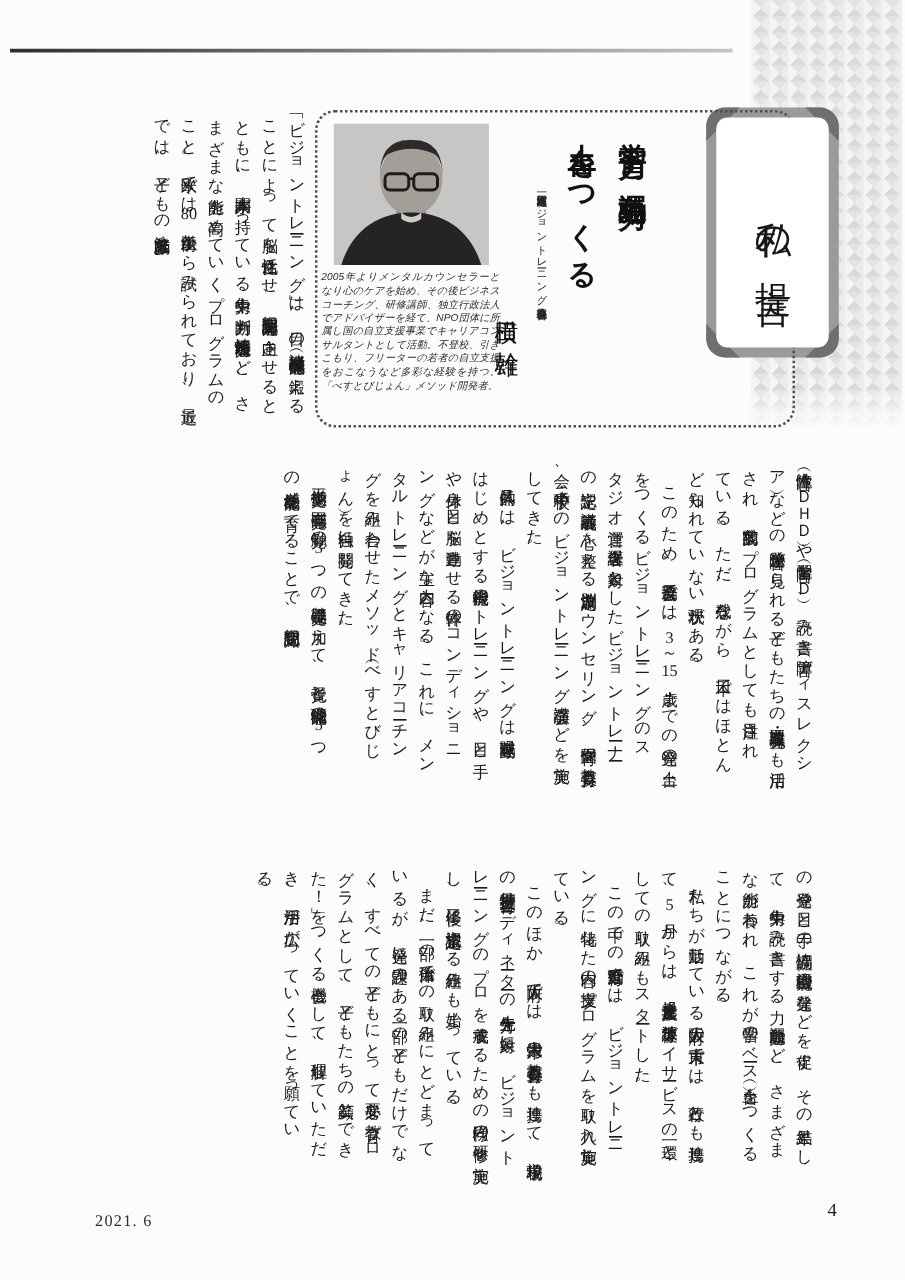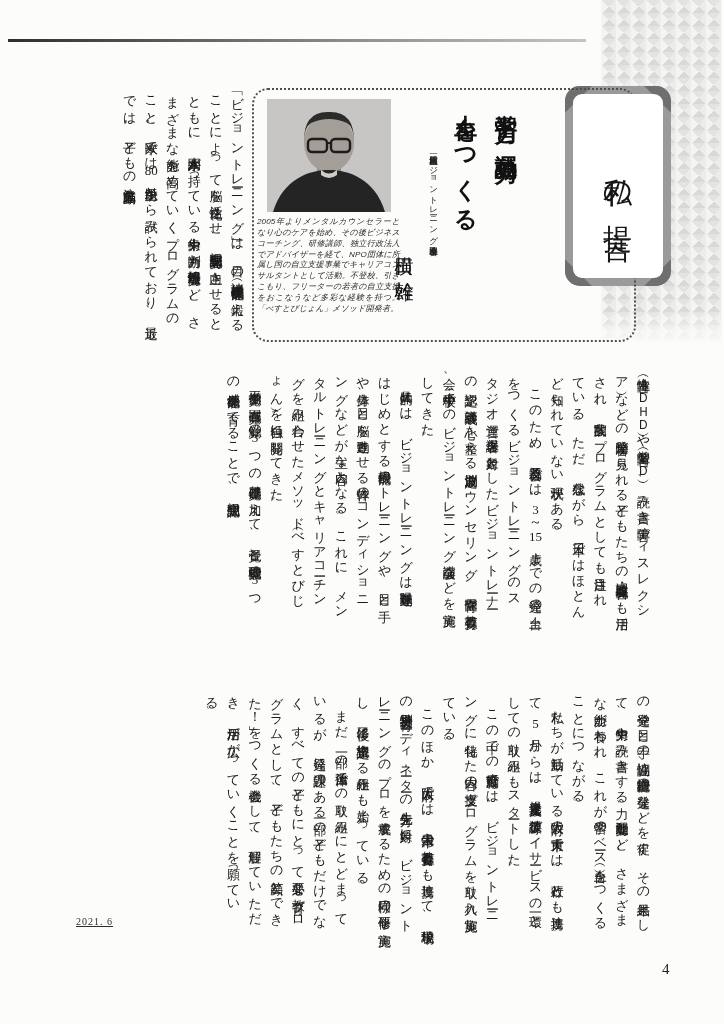--- a/index.html
+++ b/index.html
@@ -54,22 +54,22 @@
   .vblock{position:absolute; writing-mode:vertical-rl;
     font-size:13px; letter-spacing:0.6px; line-height:1.66; height:246px;
     color:#1b1b1b;}
   .vblock p{margin:0; text-indent:1em;}
   .vblock p.cont{text-indent:0;}
   .tcy{text-combine-upright:all;}
   .block1{left:50px; top:87px; width:198px;}
   .block2{left:64px; top:368px; width:590px;}
   .block3{left:64px; top:688px; width:590px;}
   
-  .issue-date{position:absolute; left:76px; top:916px; font-size:10px;
-    letter-spacing:1px; color:#2d2d2d;text-decoration:underline;}
+  .issue-date{position:absolute; left:76px; top:969px; font-size:13px;
+    letter-spacing:1px; color:#2d2d2d;}
   .page-number{position:absolute; left:662px; top:961px; font-size:15px; color:#222;}
 </style>
 </head>
 <body>
 
 <div class="page">
 
   <div class="top-rule"></div>
 
   <div class="deco-banner"></div>

